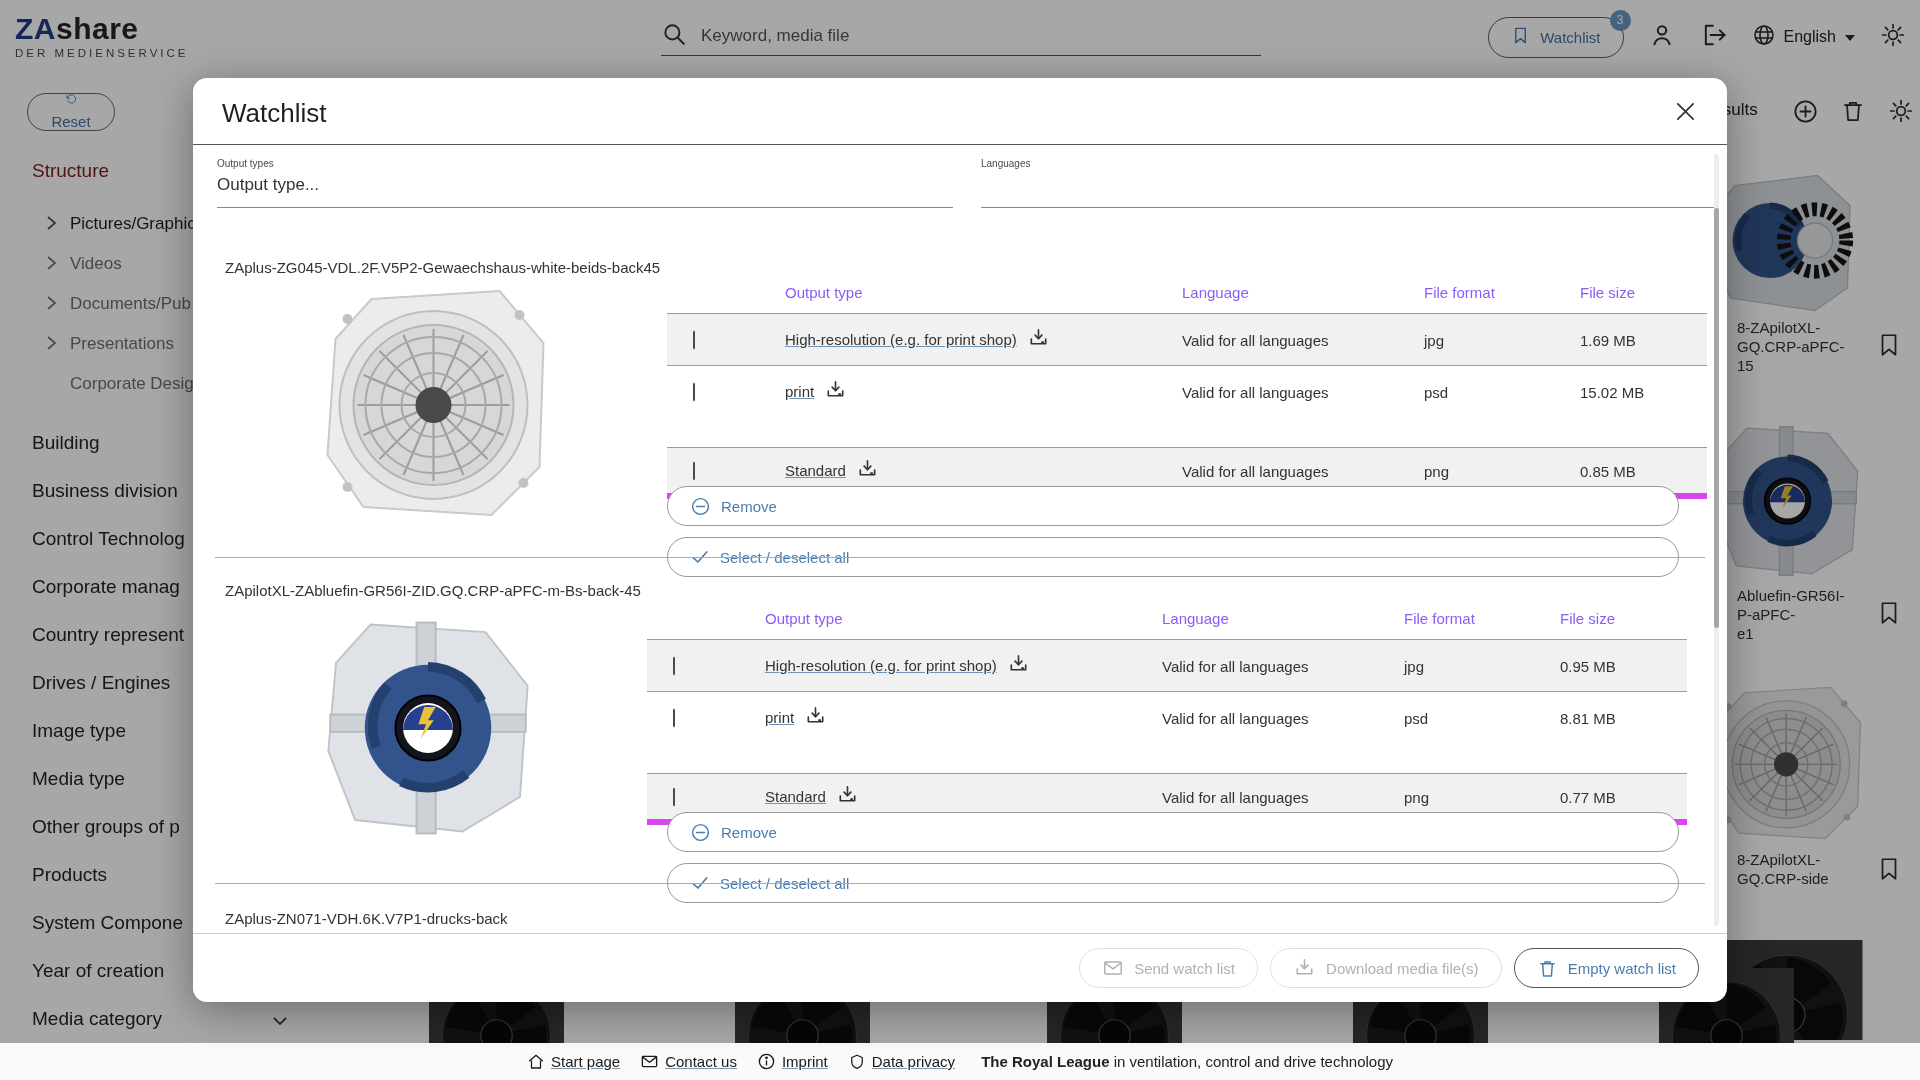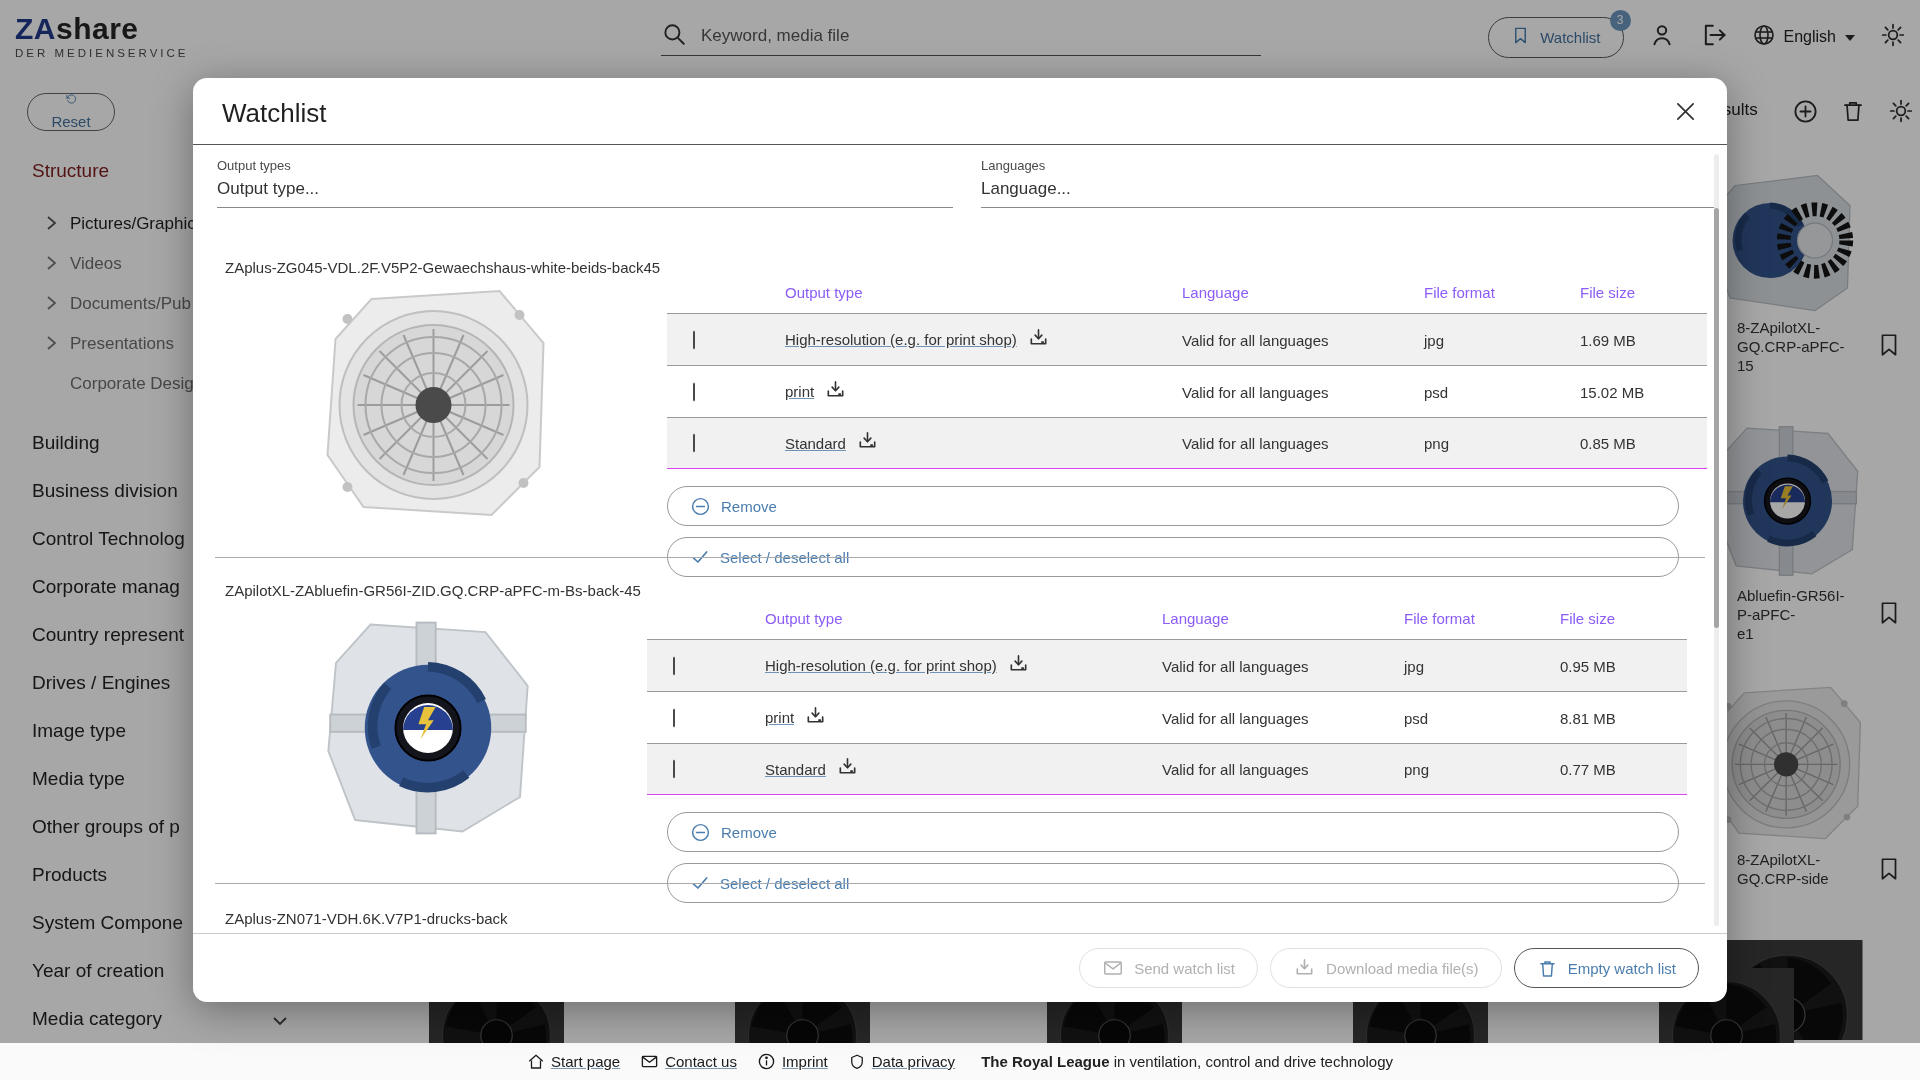--- a/index.html
+++ b/index.html
@@ -68,34 +68,34 @@
   #overlay { position:absolute; left:0; top:0; width:1920px; height:1043px; background:rgba(0,0,0,0.345); z-index:5; }
 
   
   #modal { position:absolute; left:193px; top:78px; width:1534px; height:924px; background:#fff;
     border-radius:14px; z-index:10; box-shadow:0 8px 40px rgba(0,0,0,0.35); }
   .m-header { position:absolute; left:0; top:0; right:0; height:67px; border-bottom:1px solid #555; }
   .m-title { position:absolute; left:29px; top:20px; font-size:26px; color:#1f1f1f; }
   .m-close { position:absolute; right:30px; top:22px; cursor:pointer; }
 
   .m-filter { position:absolute; top:80px; height:50px; border-bottom:1px solid #8a8a8a; }
-  .m-filter .flabel { font-size:13px; color:#4a4a4a; }
+  .m-filter .flabel { font-size:10px; color:#4a4a4a; }
   .m-filter .fvalue { font-size:17px; color:#333; margin-top:6px; cursor:pointer; }
   .m-filter.f1 { left:24px; width:736px; }
   .m-filter.f2 { left:788px; width:737px; }
 
   .p-name { position:absolute; left:32px; font-size:15px; color:#333; white-space:nowrap; }
   .p-img  { position:absolute; }
 
   .wl-table { position:absolute; left:474px; width:1040px; }
   .wl-thead { position:relative; height:40px; font-size:15px; color:#8b5cf6; }
   .wl-thead span { position:absolute; bottom:12px; }
   .h-type { left:118px; } .h-lang { left:515px; } .h-fmt { left:757px; } .h-size { left:913px; }
   .wl-row { position:relative; height:52px; border-top:1px solid #9a9a9a; font-size:15px; color:#333; }
-  .wl-row:last-child { border-bottom:1px solid #d946ef; }
+  .wl-row:last-child { border-bottom:6px solid #d946ef;margin-top:30px; }
   .wl-row.shade { background:#f1f1f1; }
   .cell { position:absolute; top:50%; transform:translateY(-50%); }
   .c-check { left:26px; } .c-type { left:118px; display:flex; align-items:center; gap:10px; }
   .c-lang { left:515px; } .c-fmt { left:757px; } .c-size { left:913px; }
   .cb { width:17px; height:17px; border:1.6px solid #4a4a4a; border-radius:3px; background:#fff; cursor:pointer; }
   .dl-link { color:#333; text-decoration:underline; text-decoration-color:#6f94b5; cursor:pointer; white-space:nowrap; }
 
   .actions { position:absolute; left:474px; width:1012px; display:flex; justify-content:flex-end; gap:11px;flex-direction:column; }
   .pill-btn { height:40px; border:1px solid #999; border-radius:20px; background:#fff; display:flex;
     align-items:center; gap:10px; padding:0 22px; cursor:pointer; }
@@ -425,21 +425,20 @@
       </svg>
     </span>
   </div>
 
   <div class="m-filter f1">
     <div class="flabel">Output types</div>
     <div class="fvalue">Output type...</div>
   </div>
   <div class="m-filter f2">
     <div class="flabel">Languages</div>
-    <div class="fvalue">Language...</div>
   </div>
 
   <div class="p-name" style="top:181px;">ZAplus-ZG045-VDL.2F.V5P2-Gewaechshaus-white-beids-back45</div>
   <svg class="p-img" style="left:95px; top:205px;" width="295" height="240" viewBox="0 0 120 120">
       <use href="#svg-fan-light"></use>
     </svg>
 
   <div class="wl-table" style="top:195px;">
     <div class="wl-thead">
       <span class="h-type">Output type</span>

